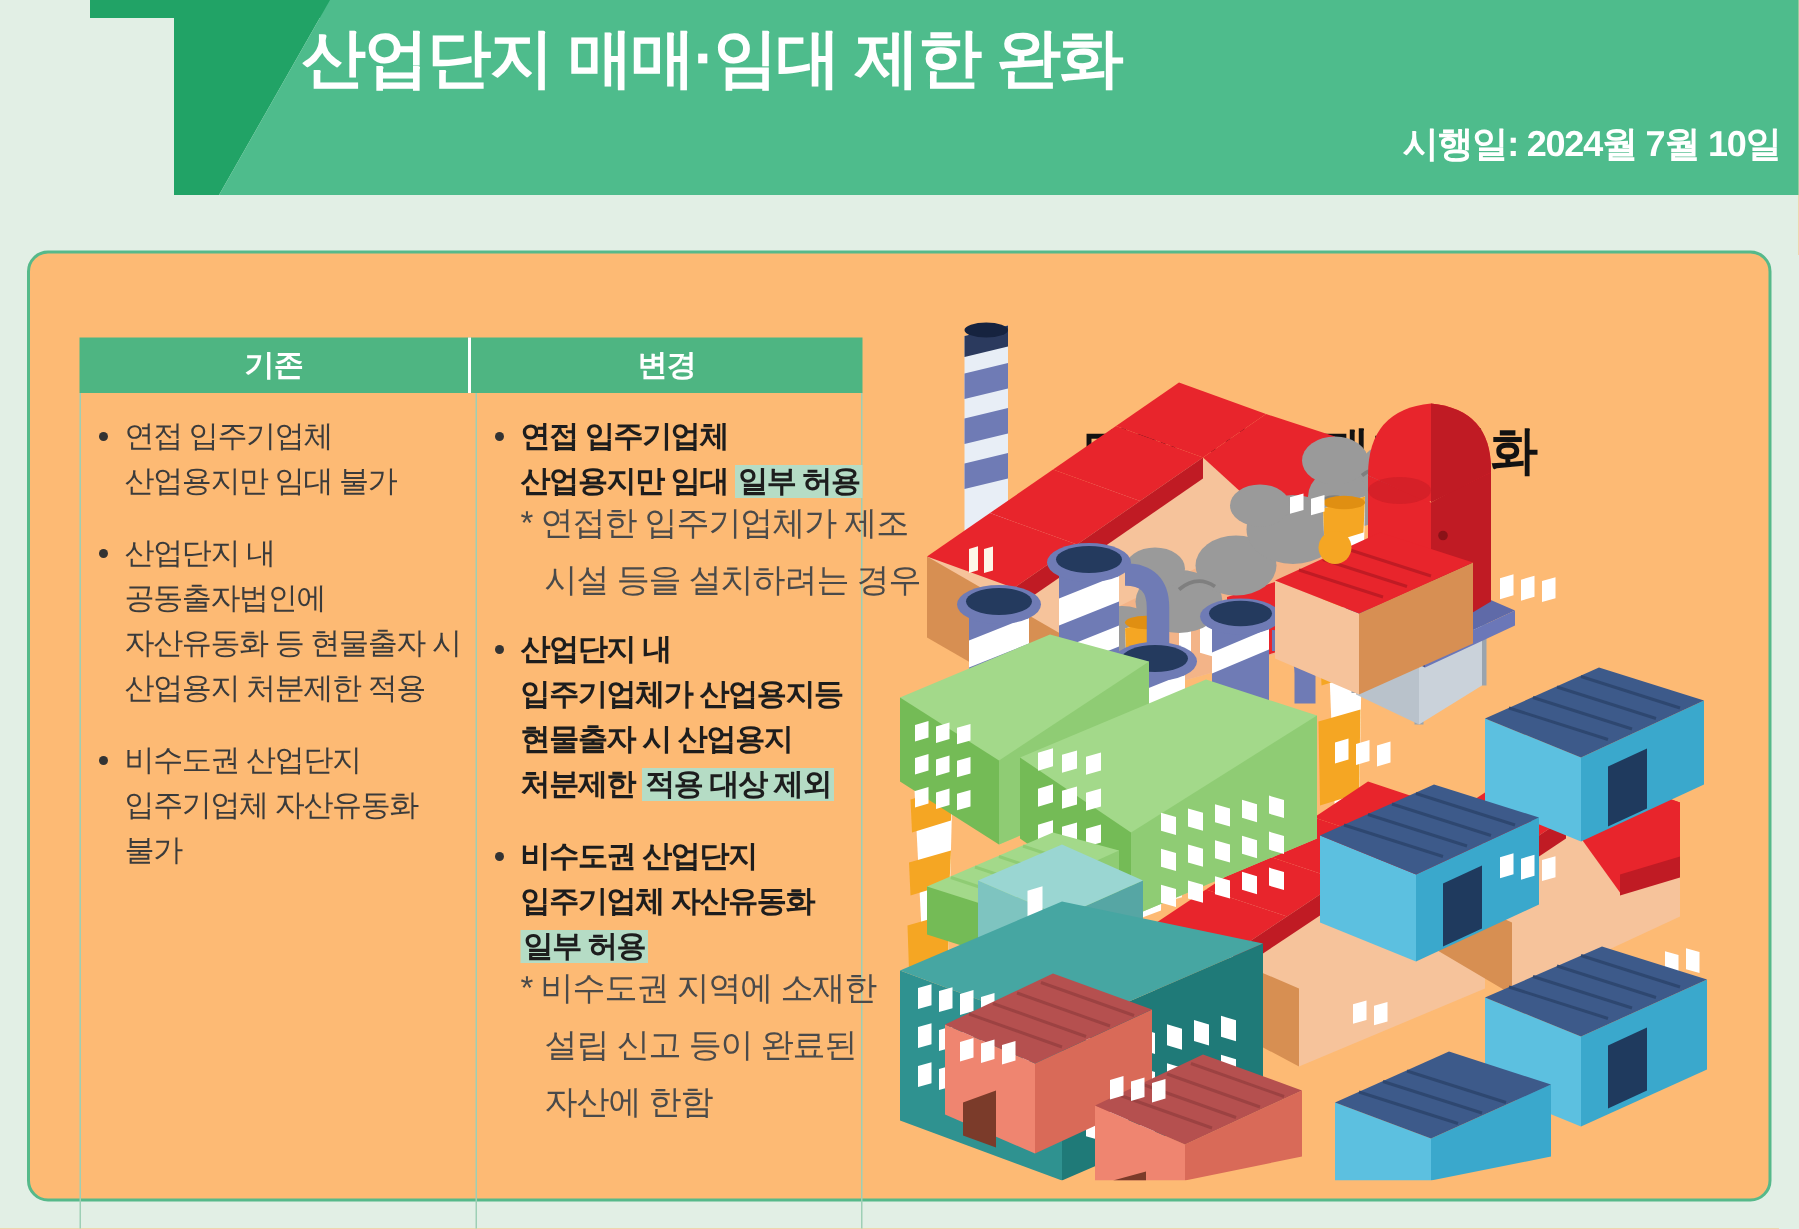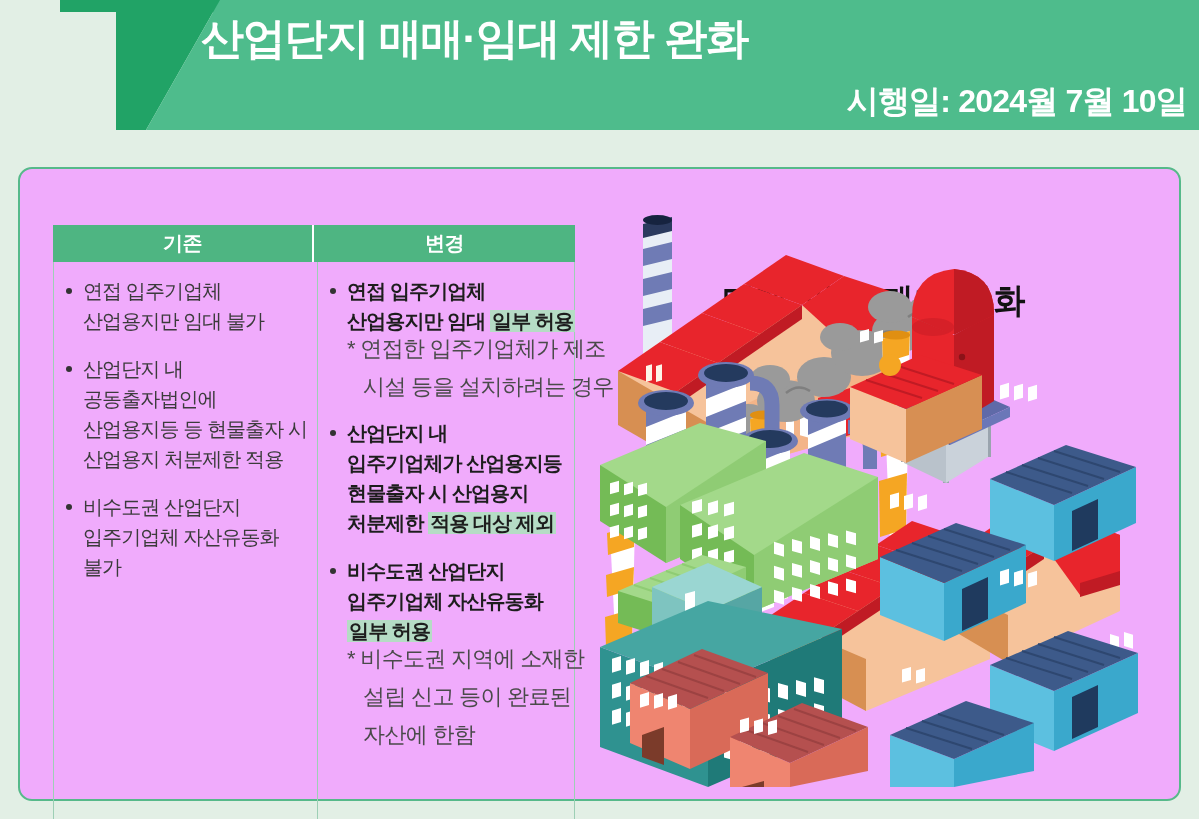--- a/index.html
+++ b/index.html
@@ -35,35 +35,35 @@
     font-size: 43px;
     font-weight: bold;
     color: #ffffff;
     letter-spacing: -1.2px;
     white-space: nowrap;
   }
   #header-date {
     position: absolute;
     right: 28px;
     top: 80px;
-    font-size: 32px;
+    font-size: 24px;
     font-weight: bold;
     color: #ffffff;
     letter-spacing: -0.8px;
     white-space: nowrap;
   }
 
   
   #main-card {
     position: absolute;
     left: 18px;
     top: 167px;
     width: 1163px;
     height: 634px;
-    background: #f0abfc;
+    background: #fdba74;
     border: 2px solid #56b98a;
     border-radius: 14px;
     box-sizing: border-box;
   }
 
   
   #comparison-table {
     position: absolute;
     left: 33px;
     top: 56px;
@@ -205,21 +205,21 @@
         <ul class="bullets">
 
           <li>
             <div class="li-line">연접 입주기업체</div>
             <div class="li-line">산업용지만 임대 불가</div>
           </li>
 
           <li>
             <div class="li-line">산업단지 내</div>
             <div class="li-line">공동출자법인에</div>
-            <div class="li-line">산업용지등 등 현물출자 시</div>
+            <div class="li-line">자산유동화 등 현물출자 시</div>
             <div class="li-line">산업용지 처분제한 적용</div>
           </li>
 
           <li>
             <div class="li-line">비수도권 산업단지</div>
             <div class="li-line">입주기업체 자산유동화</div>
             <div class="li-line">불가</div>
           </li>
 
         </ul>

